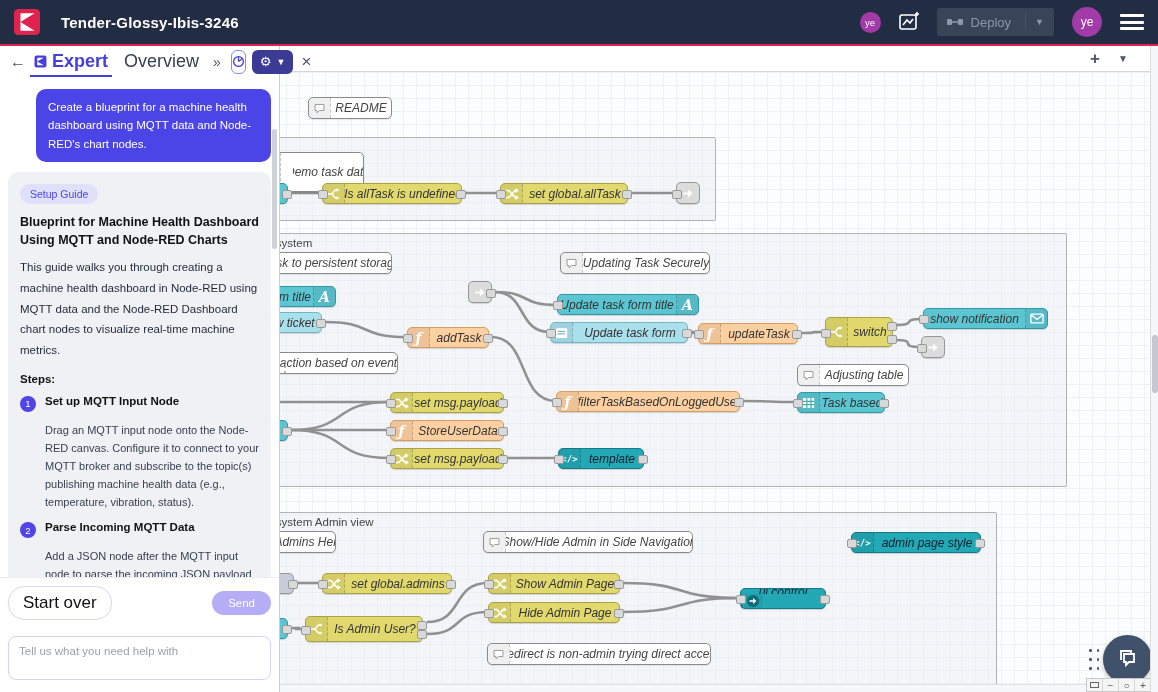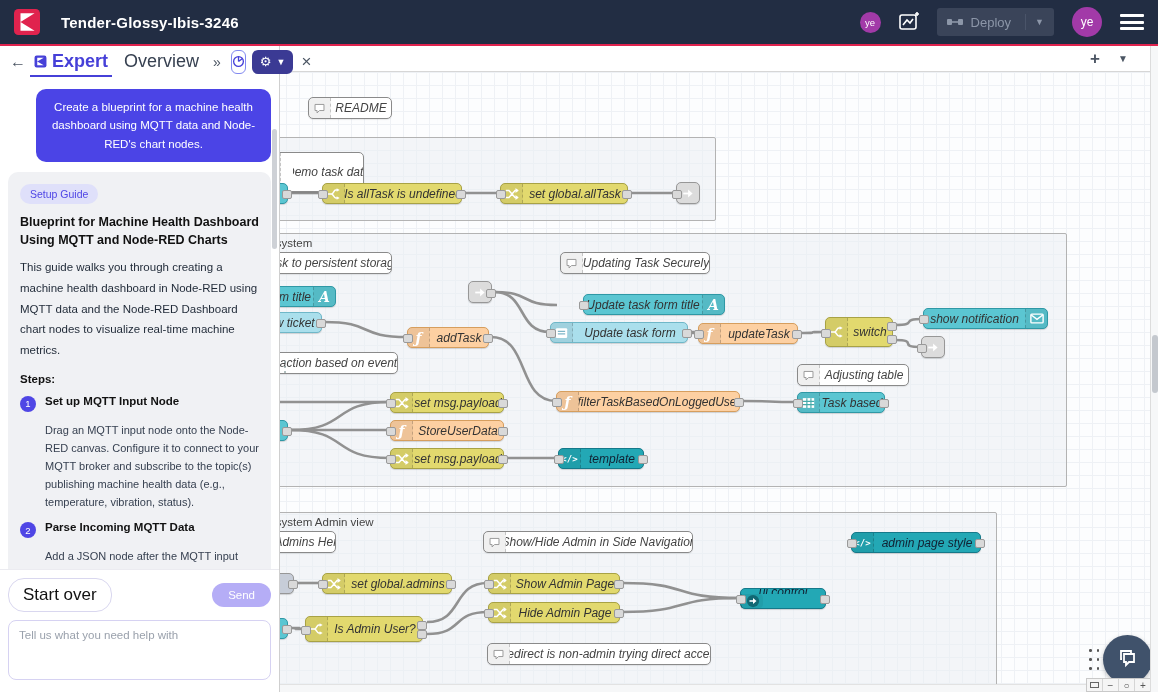--- a/index.html
+++ b/index.html
@@ -87,40 +87,40 @@
   .chev2 { font-size:14px; color:#4b5563; padding:0 6px; cursor:pointer; }
   .pie-btn { width:26px; height:24px; border:1px solid #8289f0; border-radius:6px; display:flex; align-items:center;
     justify-content:center; margin-left:4px; cursor:pointer; background:#fff; }
   .gear-btn { height:24px; border-radius:6px; background:#3b3a94; color:#fff; display:flex; align-items:center;
     padding:0 8px; margin-left:6px; cursor:pointer; font-size:13px; }
   .gear-btn .gcaret { font-size:9px; margin-left:5px; }
   .close-x { font-size:17px; color:#4b5563; margin-left:8px; cursor:pointer; }
 
   .pbody { flex:1; overflow:hidden; position:relative; padding:12px 8px 0 8px; }
   .bubble { margin-left:28px; background:#4b44e6; color:#fff; border-radius:10px; padding:9px 12px;
-    font-size:11.5px; line-height:1.6;text-align:center; }
+    font-size:11.5px; line-height:1.6; }
   .rcard { margin-top:10px; background:#f0f1f4; border-radius:10px; padding:12px 12px 16px 12px; }
   .badge { display:inline-block; background:#dfe0fa; color:#4f46e5; font-size:10.5px; padding:4px 10px; border-radius:11px; }
   .rhead { font-size:12.5px; font-weight:bold; color:#111; line-height:1.4; margin-top:10px; }
   .rintro { font-size:11.5px; color:#1f2937; line-height:1.8; margin-top:8px; }
   .steps-label { font-size:11.5px; font-weight:bold; color:#111; margin-top:12px; }
   .step { display:flex; margin-top:10px; }
   .step-num { flex:none; width:16px; height:16px; border-radius:50%; background:#4f46e5; color:#fff;
     font-size:9.5px; display:flex; align-items:center; justify-content:center; margin-right:9px; margin-top:1px; }
   .step-title { font-size:11.5px; font-weight:bold; color:#111; }
   .step-body { font-size:11px; color:#374151; line-height:1.65; margin-top:14px; }
   .pscroll { position:absolute; right:2px; top:52px; width:5px; height:120px; background:#ced1d6; border-radius:3px; }
 
   .pfoot { flex:none; border-top:1px solid #ebebf0; padding:8px; }
   .frow { display:flex; align-items:center; justify-content:space-between; margin-bottom:8px; }
   .startover { background:#fff; border:1px solid #d9d7ef; border-radius:16px; padding:6px 14px;
     font-size:17px; color:#111; cursor:pointer; }
   .send { background:#b5adf6; border:none; border-radius:16px; padding:6px 16px; font-size:11.5px; color:#fff; cursor:pointer; }
-  .pinput { width:100%; height:60px; border:1px solid #d6d2f2; border-radius:8px; padding:8px 10px;
-    font-size:11.5px; color:#333; resize:none; font-family:inherit; outline:none; }
+  .pinput { width:100%; height:44px; border:1px solid #d6d2f2; border-radius:8px; padding:8px 10px;
+    font-size:11.5px; color:#333; resize:none; font-family:inherit; outline:none;margin-top:8px; }
   .pinput::placeholder { color:#9aa1ac; }
   .rgrip { position:absolute; right:-7px; top:312px; z-index:11; }
   .rgrip i { display:block; width:2px; height:2px; background:#9aa; border-radius:50%; margin:3px 0; }
 </style>
 </head>
 <body>
 
 <div class="stage">
 
   <div class="canvas">
@@ -263,21 +263,21 @@
           <span class="lbl">Take action based on event</span>
         </div>
         <div class="node t-comment" style="left: 560px; top: 252px; width: 150px; height: 22px;">
           <span class="ico l">
             <svg width="13" height="13" viewBox="0 0 16 16">
               <path d="M2.5 3h11v7.5H8l-3 3v-3H2.5z" fill="#fff" stroke="#999" stroke-width="1.2"></path>
             </svg>
           </span>
           <span class="lbl">Updating Task Securely</span>
         </div>
-        <div class="node t-ui" style="left: 557px; top: 294px; width: 142px; height: 21px; margin-left: 26px;">
+        <div class="node t-ui" style="left: 557px; top: 294px; width: 142px; height: 21px;">
           <span class="lbl">Update task form title</span>
           <span class="ico r">
             <span style="font:italic bold 14px 'DejaVu Serif',serif;color:#fff">A</span>
           </span>
           <span class="port" style="left: -5px; top: 6px;"></span>
         </div>
         <div class="node t-form" style="left: 550px; top: 322px; width: 138px; height: 21px;">
           <span class="ico l">
             <svg width="13" height="12" viewBox="0 0 16 14">
               <rect x="1" y="1" width="14" height="12" rx="1.5" fill="#fff"></rect>

